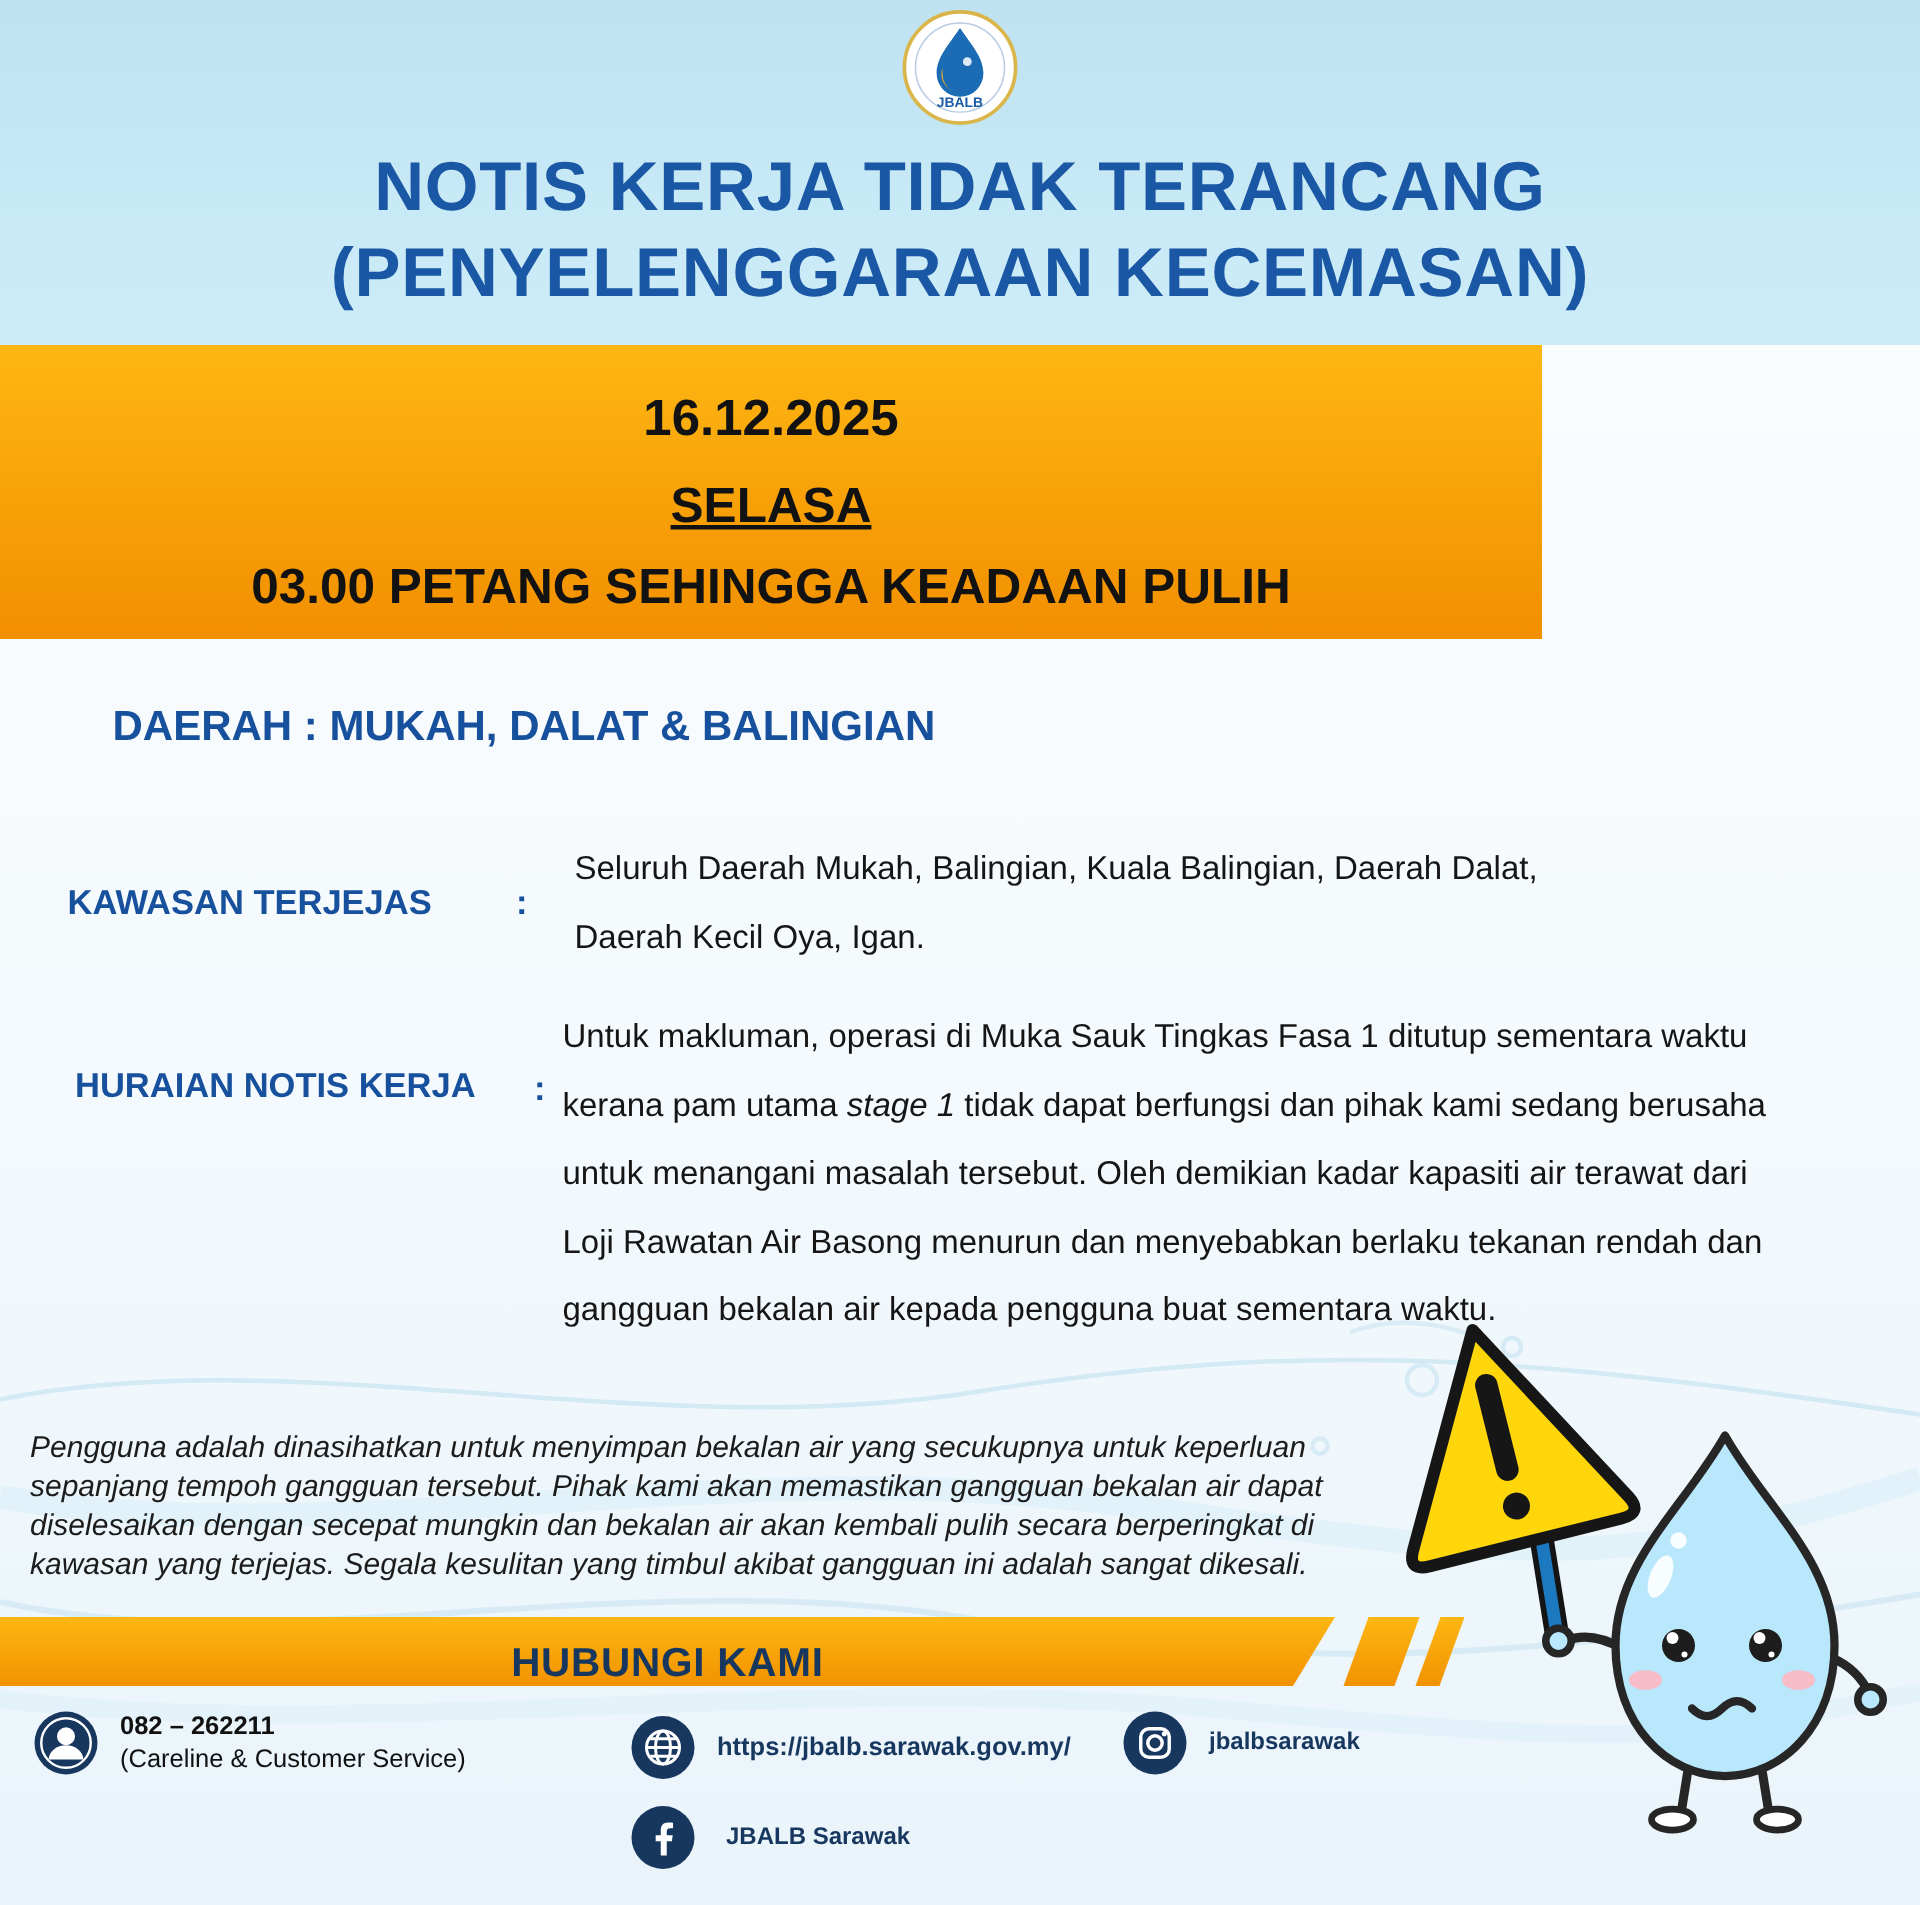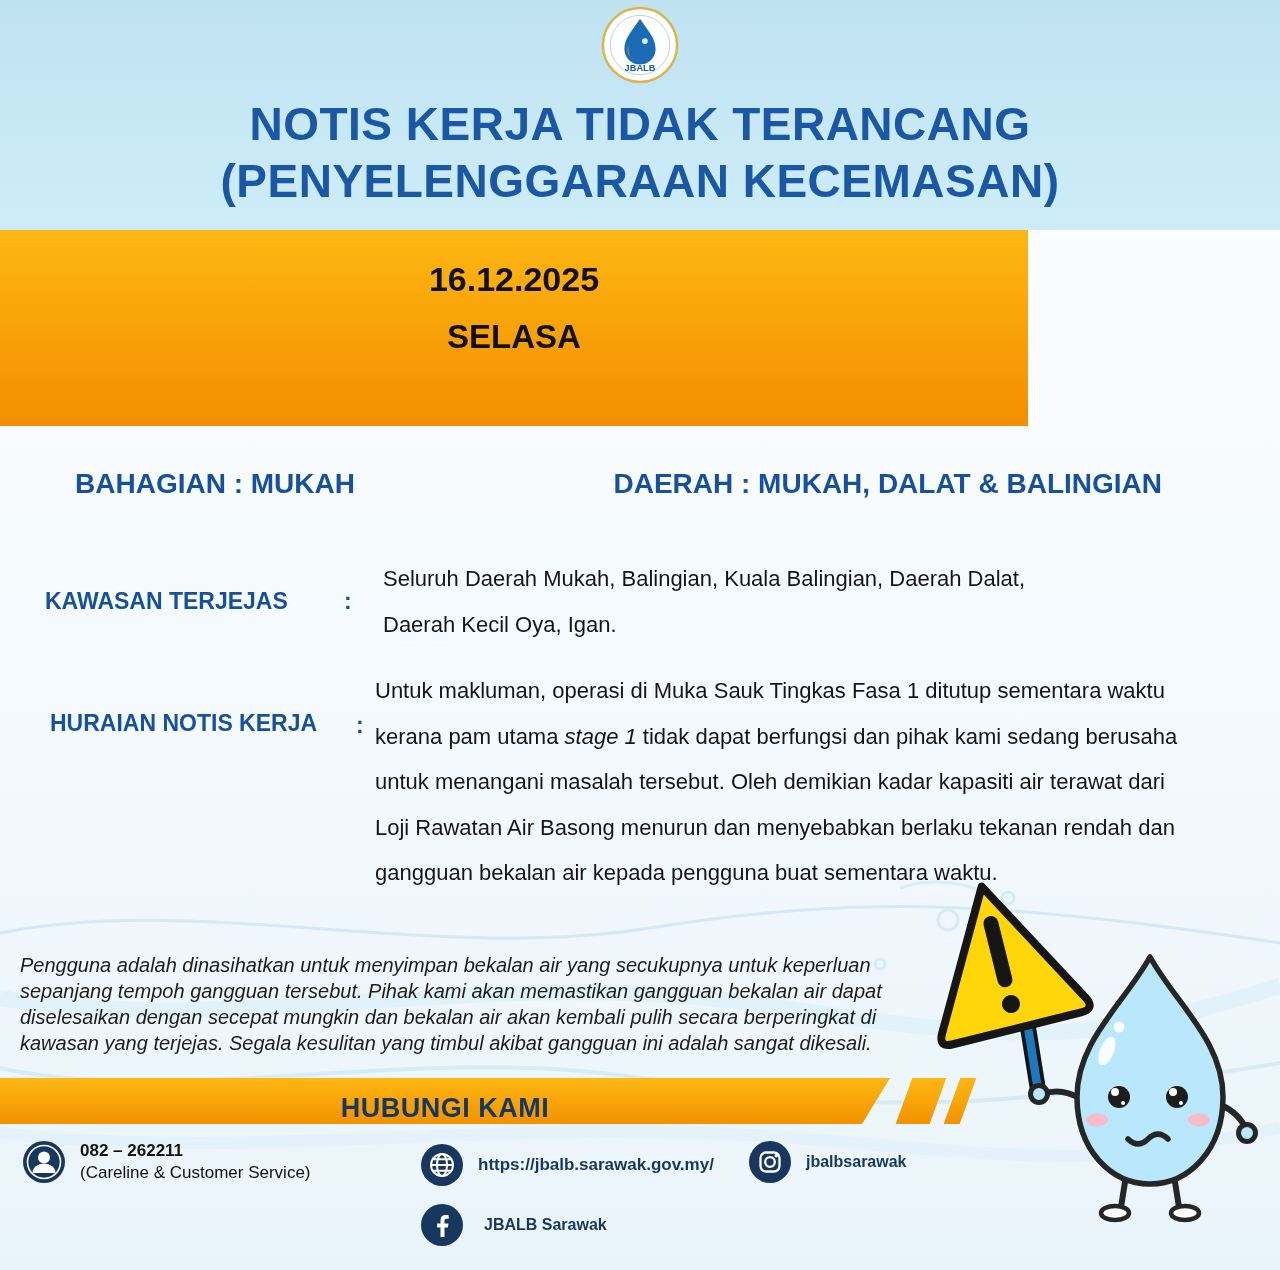--- a/index.html
+++ b/index.html
@@ -12,21 +12,21 @@
             background:linear-gradient(180deg,#bfe2f1 0%,#c8e9f6 60%,#cdecf8 100%); }
   .logo { position:absolute; top:6px; left:601px; width:78px; height:78px; }
   .title { position:absolute; top:96px; width:100%; text-align:center;
            color:#1a57a4; font-weight:bold; font-size:46px; line-height:57px; letter-spacing:.5px; }
 
   
   .schedule { position:absolute; top:230px; left:0; width:1028px; height:196px;
               background:linear-gradient(180deg,#fdb713 0%,#f8a008 55%,#f28f00 100%);
               text-align:center; color:#121212; font-weight:bold; }
   .schedule .line1 { position:absolute; top:30px; width:100%; font-size:34px; }
-  .schedule .line2 { position:absolute; top:88px; width:100%; font-size:33px; }
+  .schedule .line2 { position:absolute; top:88px; width:100%; font-size:33px;text-decoration:underline; }
   .schedule .line3 { position:absolute; top:142px; width:100%; font-size:33px; }
 
   
   .region-row { position:absolute; top:468px; left:75px; right:118px;
                 display:flex; justify-content:space-between; z-index:2;
                 color:#17509c; font-weight:bold; font-size:28px; }
 
   
   .label { position:absolute; color:#17509c; font-weight:bold; font-size:23px; z-index:2; }
   .colon { position:absolute; color:#17509c; font-weight:bold; font-size:23px; z-index:2; }
@@ -86,35 +86,35 @@
     </svg>
     <div class="title">
       <div>NOTIS KERJA TIDAK TERANCANG</div>
       <div>(PENYELENGGARAAN KECEMASAN)</div>
     </div>
   </div>
 
   <div class="schedule">
     <div class="line1">16.12.2025</div>
     <div class="line2">SELASA</div>
+    <div class="line3">03.00 PETANG SEHINGGA KEADAAN PULIH</div>
   </div>
 
   <svg class="decor" viewBox="0 0 1280 290">
     <path d="M0 55 C 200 15, 430 85, 650 50 S 1010 25, 1280 65" fill="none" stroke="#cfe7f3" stroke-width="3" opacity="0.9"></path>
     <path d="M0 120 C 240 160, 490 85, 770 128 S 1110 160, 1280 108" fill="none" stroke="#d9eef8" stroke-width="16" opacity="0.55"></path>
     <path d="M0 190 C 180 230, 420 165, 640 200 S 980 235, 1280 185" fill="none" stroke="#d2e9f4" stroke-width="4" opacity="0.8"></path>
     <path d="M0 255 C 260 285, 520 235, 820 262 S 1120 280, 1280 250" fill="none" stroke="#dcf0f9" stroke-width="12" opacity="0.5"></path>
     <circle cx="948" cy="42" r="10" fill="none" stroke="#cfe7f3" stroke-width="3" opacity="0.8"></circle>
     <circle cx="1008" cy="20" r="6" fill="none" stroke="#cfe7f3" stroke-width="3" opacity="0.8"></circle>
     <circle cx="880" cy="86" r="5" fill="none" stroke="#cfe7f3" stroke-width="3" opacity="0.8"></circle>
     <path d="M900 10 q40 -14 86 4" fill="none" stroke="#cfe7f3" stroke-width="3" opacity="0.7"></path>
   </svg>
 
   <div class="region-row">
-    <div>BAHAGIAN : MUKAH</div>
     <div>DAERAH : MUKAH, DALAT &amp; BALINGIAN</div>
   </div>
 
   <div class="label" style="top:588px; left:45px;">KAWASAN TERJEJAS</div>
   <div class="colon" style="top:588px; left:344px;">:</div>
   <div class="kawasan-text">
     <div>Seluruh Daerah Mukah, Balingian, Kuala Balingian, Daerah Dalat,</div>
     <div>Daerah Kecil Oya, Igan.</div>
   </div>
 

